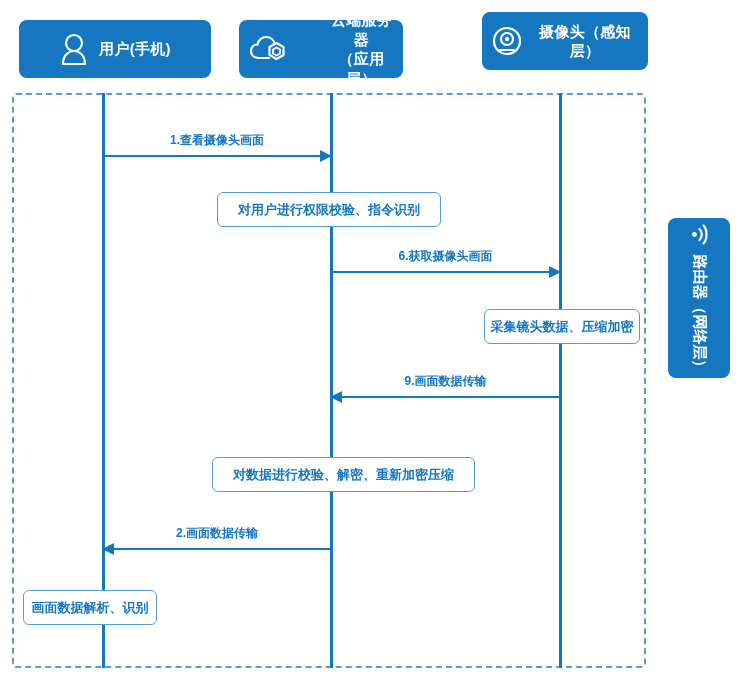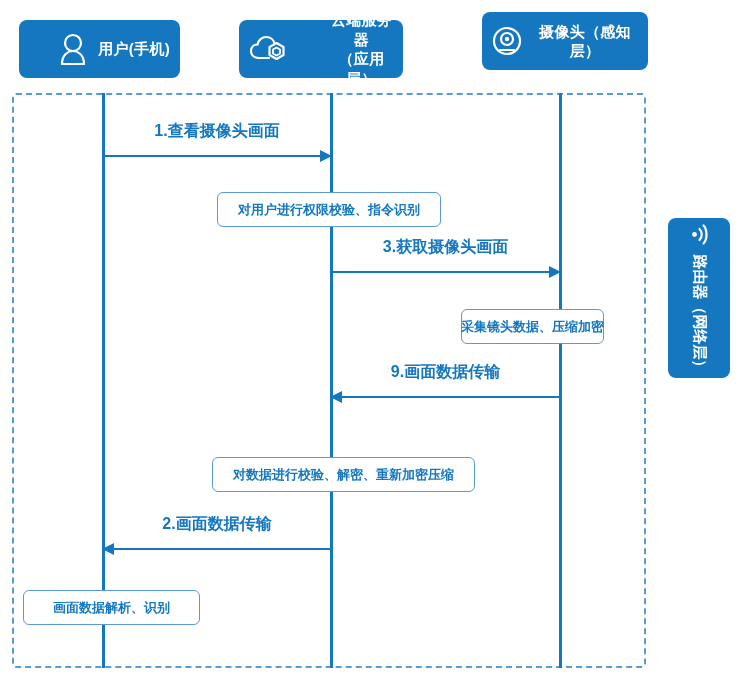--- a/index.html
+++ b/index.html
@@ -76,25 +76,25 @@
   .msg .head{
     position:absolute;top:-5px;
     width:0;height:0;
     border-top:6px solid transparent;
     border-bottom:6px solid transparent;
   }
   .msg.to-right .head{right:-1px;border-left:12px solid #1477c0;}
   .msg.to-left  .head{left:-1px; border-right:12px solid #1477c0;}
   .msg .label{
     position:absolute;
-    bottom:13px;
+    bottom:6px;
     width:100%;
     text-align:center;
     color:#1477c0;
-    font-size:16px;
+    font-size:12px;
     font-weight:bold;
     white-space:nowrap;
   }
 
   
   .proc{
     position:absolute;
     border:1.5px solid #5b9bd5;
     border-radius:6px;
     background:#ffffff;
@@ -113,21 +113,21 @@
 <body>
 
 <div id="canvas">
 
   <div class="frame" style="left:12px;top:93px;width:634px;height:575px;"></div>
 
   <div class="lifeline" style="left:102px;top:93px;height:575px;"></div>
   <div class="lifeline" style="left:330px;top:93px;height:575px;"></div>
   <div class="lifeline" style="left:559px;top:93px;height:575px;"></div>
 
-  <div class="actor" style="left:19px;top:20px;width:161px;height:58px;justify-content:flex-end;">
+  <div class="actor" style="left:19px;top:20px;width:192px;height:58px;">
     <span>
       <svg width="30" height="34" viewBox="0 0 30 34">
         <circle cx="15" cy="11" r="8" fill="none" stroke="#ffffff" stroke-width="2.2"></circle>
         <path d="M4 32 C4 22 11 19 15 19 C19 19 26 22 26 32" fill="none" stroke="#ffffff" stroke-width="2.2" stroke-linecap="round"></path>
         <path d="M4 32 L26 32" fill="none" stroke="#ffffff" stroke-width="2.2" stroke-linecap="round"></path>
       </svg>
     </span>
     <span class="ttl">用户(手机)</span>
   </div>
 
@@ -175,40 +175,40 @@
     <div class="label">1.查看摄像头画面</div>
   </div>
 
   <div class="proc" style="left:217px;top:192px;width:224px;height:35px;">
     <span>对用户进行权限校验、指令识别</span>
   </div>
 
   <div class="msg to-right" style="left:331px;top:271px;width:229px;">
     <div class="line"></div>
     <div class="head"></div>
-    <div class="label">3.获取摄像头画面</div>
-  </div>
-
-  <div class="proc" style="left:461px;top:309px;width:143px;height:35px;">
+    <div class="label">6.获取摄像头画面</div>
+  </div>
+
+  <div class="proc" style="left:484px;top:309px;width:156px;height:35px;">
     <span>采集镜头数据、压缩加密</span>
   </div>
 
   <div class="msg to-left" style="left:331px;top:396px;width:229px;">
     <div class="line"></div>
     <div class="head"></div>
     <div class="label">9.画面数据传输</div>
   </div>
 
   <div class="proc" style="left:212px;top:457px;width:263px;height:35px;">
     <span>对数据进行校验、解密、重新加密压缩</span>
   </div>
 
   <div class="msg to-left" style="left:103px;top:548px;width:228px;">
     <div class="line"></div>
     <div class="head"></div>
     <div class="label">2.画面数据传输</div>
   </div>
 
-  <div class="proc" style="left:23px;top:590px;width:177px;height:35px;">
+  <div class="proc" style="left:23px;top:590px;width:134px;height:35px;">
     <span>画面数据解析、识别</span>
   </div>
 
 </div>
 
 </body></html>

